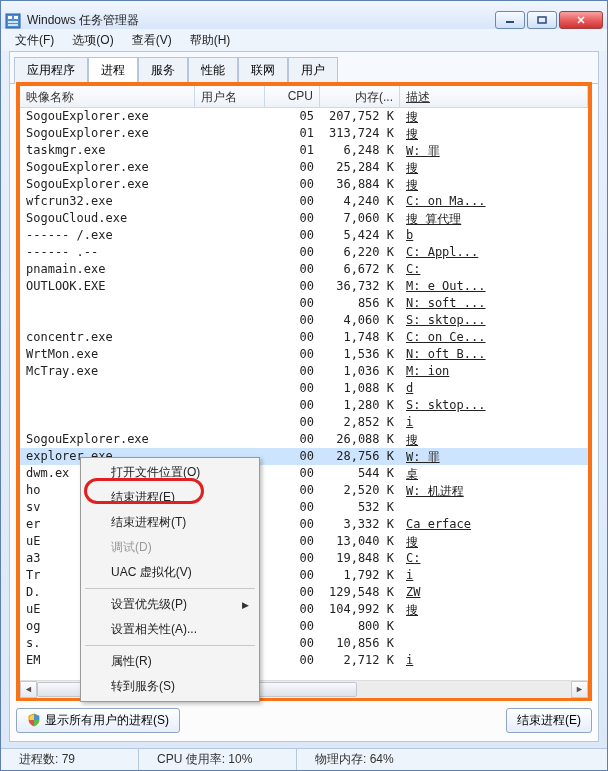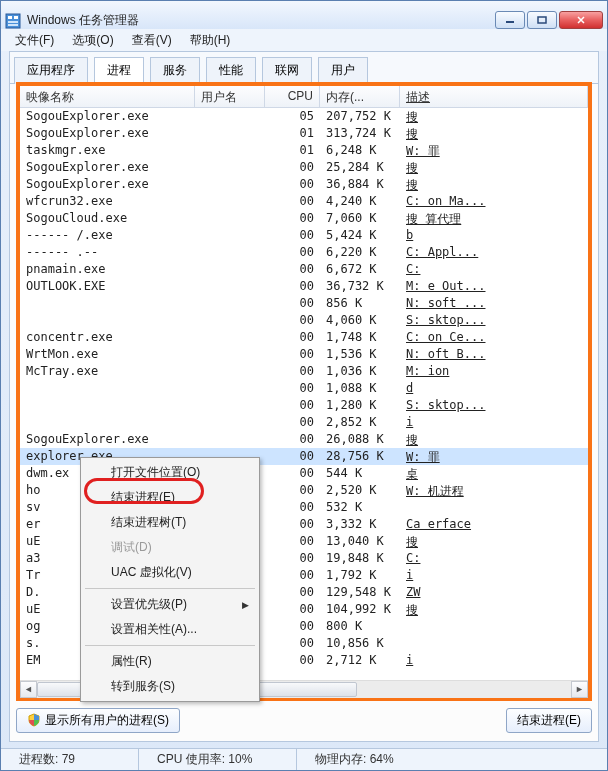--- a/index.html
+++ b/index.html
@@ -8,29 +8,29 @@
 .titlebar { height: 28px; display: flex; align-items: flex-end; padding: 0 4px; background: linear-gradient(#f2f7fe,#d8e6f9); }
 .titlebar .icon { width: 16px; height: 16px; margin-right: 6px; }
 .titlebar .title { flex: 1; font-size: 12px; color: #222; }
 .winbtns { display: flex; gap: 2px; }
 .winbtn { width: 30px; height: 18px; border: 1px solid #6a8ab5; border-radius: 3px; background: linear-gradient(#f8fbff,#cfe0f5); display: flex; align-items: center; justify-content: center; font-size: 10px; color: #2a4a7a; cursor: default; }
 .winbtn.close { background: linear-gradient(#f8a0a0,#e86060,#d03030); border-color: #a04040; color: #fff; width: 44px; }
 .menubar { height: 22px; display: flex; align-items: center; padding: 0 6px; gap: 2px; background: #eef4fc; }
 .menuitem { padding: 10px 8px; font-size: 12px; color: #222; }
 .content { position: absolute; top: 50px; left: 8px; right: 8px; bottom: 28px; background: #fcfcfc; border: 1px solid #b5c7de; }
 .tabs { display: flex; padding: 4px 4px 0 4px; border-bottom: 1px solid #b5c7de; background: #f6f9fd; }
-.tab { padding: 4px 12px; border: 1px solid #b5c7de; border-bottom: none; margin-right: 6px; background: #eef3fa; font-size: 12px; position: relative; top: 1px; }
+.tab { padding: 4px 12px; border: 1px solid #b5c7de; border-bottom: none; margin-right: 0; background: #eef3fa; font-size: 12px; position: relative; top: 1px; }
 .tab.active { background: #fff; border-bottom: 1px solid #a21caf; }
 .panel { position: absolute; top: 30px; left: 6px; right: 6px; bottom: 40px; border: 4px solid #f97316; background: #fff; display: flex; flex-direction: column; }
 .thead { display: flex; height: 22px; background: linear-gradient(#fdfdfe,#eef2f8); border-bottom: 1px solid #cfd8e6; flex-shrink: 0; }
 .th { border-right: 1px solid #cfd8e6; padding: 3px 6px; font-size: 12px; color: #333; white-space: nowrap; overflow: hidden; }
 .c0 { width: 175px; }
 .c1 { width: 70px; }
 .c2 { width: 55px; text-align: right; }
-.c3 { width: 80px; text-align: left; }
+.c3 { width: 80px; text-align: right; }
 .c4 { flex: 1; text-decoration: underline; }
 .tbody { flex: 1; overflow: hidden; position: relative; }
 .row { display: flex; height: 17px; font-family: "SimSun","NSimSun",monospace; font-size: 12px; color: #222; white-space: nowrap; }
 .row .cell { padding: 1px 6px; overflow: hidden; }
 .row.sel { background: #cde4ff; }
 .hscroll { height: 17px; background: #f0f0f0; border-top: 1px solid #ddd; display: flex; align-items: center; }
 .hscroll .lar, .hscroll .rar { width: 17px; height: 17px; background: linear-gradient(#fdfdfe,#e6e9ee); border: 1px solid #c5c9d0; display:flex;align-items:center;justify-content:center;font-size:9px;color:#555; }
 .hscroll .track { flex: 1; height: 17px; background: #ececec; position: relative; }
 .hscroll .thumb { position: absolute; left: 0; width: 60%; height: 15px; top: 1px; background: linear-gradient(#f8f9fb,#dde2ea); border: 1px solid #c0c6d0; border-radius: 2px; }
 .bottombar { position: absolute; left: 6px; right: 6px; bottom: 6px; height: 30px; display: flex; align-items: center; justify-content: space-between; }

